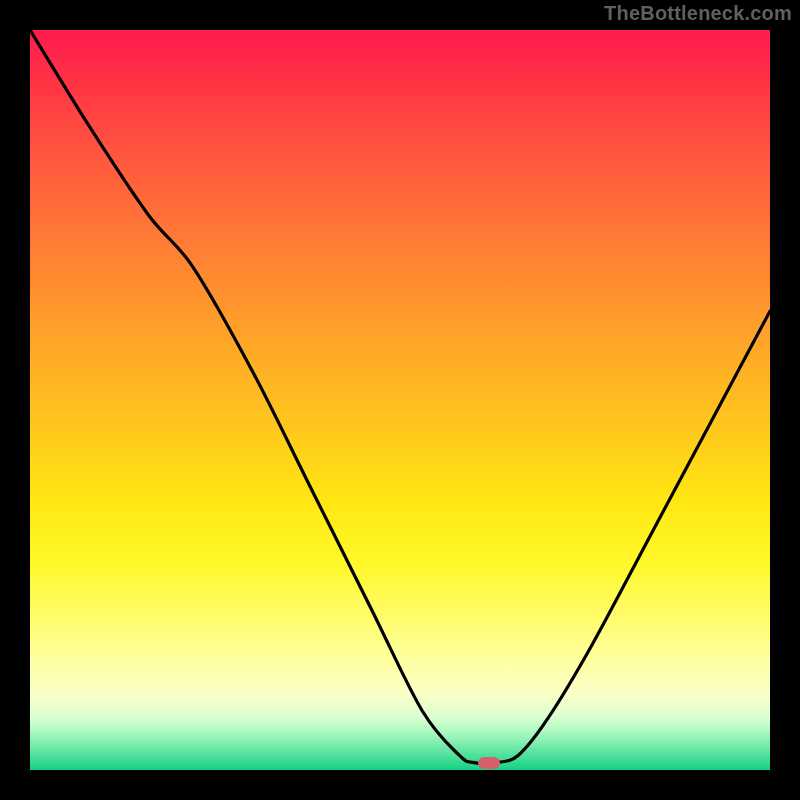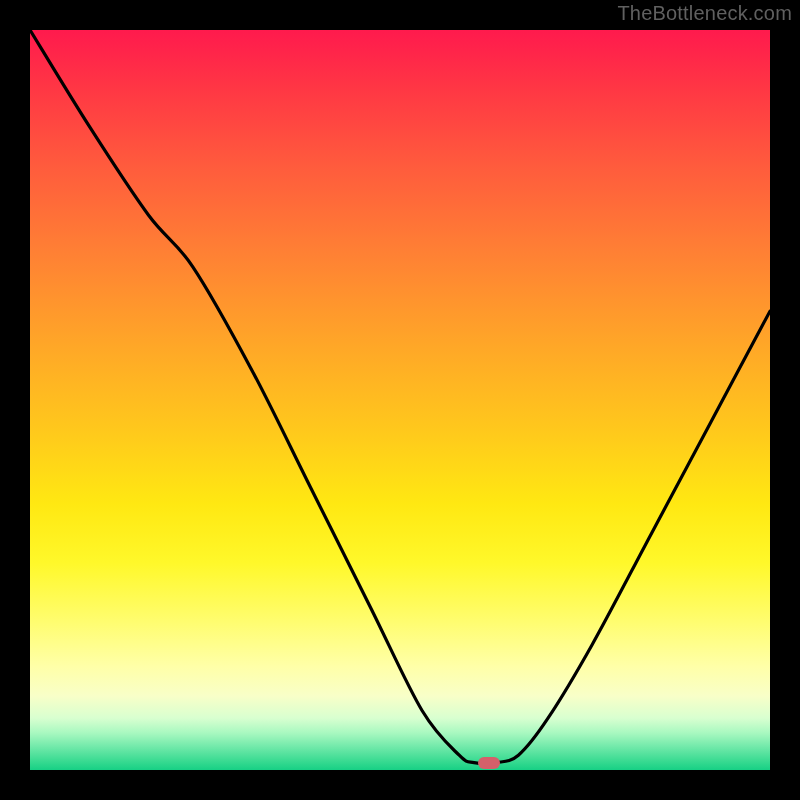--- a/index.html
+++ b/index.html
@@ -16,21 +16,21 @@
     width: 800px;
     height: 800px;
     background: #000;
   }
   .watermark {
     position: absolute;
     top: 2px;
     right: 8px;
     color: #606060;
     font-size: 20px;
-    font-weight: 400;
+    font-weight: 700;
     letter-spacing: 0.2px;
     z-index: 5;
   }
   .plot-area {
     position: absolute;
     left: 30px;
     top: 30px;
     width: 740px;
     height: 740px;
     overflow: hidden;

